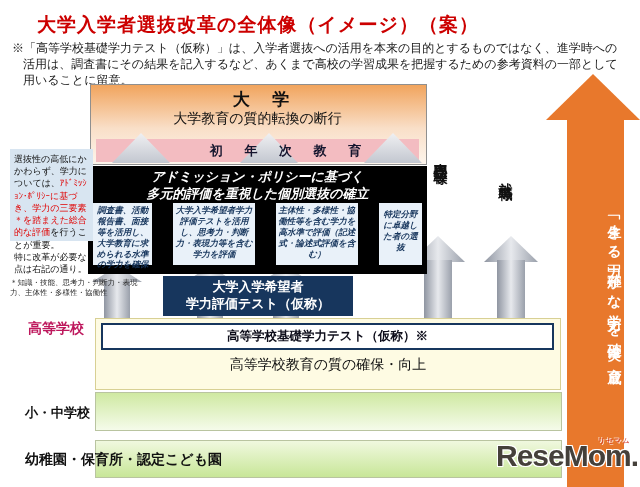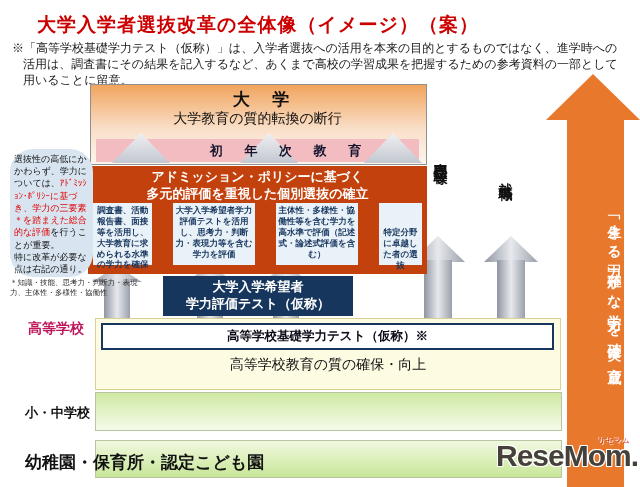--- a/index.html
+++ b/index.html
@@ -19,31 +19,31 @@
   .univ-sub{left:90px;top:110px;width:335px;text-align:center;font-size:14px;color:#111;
             font-family:"Liberation Serif",serif;z-index:4;}
   .pink-band{left:96px;top:139px;width:323px;height:23px;background:#f3bcc1;z-index:2;}
   .pink-tri{width:58px;height:30px;top:133px;z-index:3;
             background:linear-gradient(180deg,#f0f0f2 0%,#c3c7d0 100%);
             clip-path:polygon(50% 0,100% 100%,0 100%);}
   .pink-label{left:96px;top:142px;width:388px;text-align:center;font-size:13px;font-weight:bold;
               color:#15152e;letter-spacing:9px;z-index:4;}
 
   
-  .adm{left:88px;top:166px;width:339px;height:108px;background:#c2410c;z-index:2;}
+  .adm{left:88px;top:166px;width:339px;height:108px;background:#000000;z-index:2;font-style:italic;}
   .adm-h{width:100%;text-align:center;color:#fff;font-weight:bold;font-size:13px;line-height:16.5px;}
   .adm-h1{margin-top:3px;}
   .adm-row{position:absolute;left:5px;top:37px;width:329px;height:62px;display:flex;gap:21px;}
   .sel-box{background:#e9f1f9;color:#17365d;font-size:8.5px;line-height:1.28;font-weight:bold;
            padding:2px 2px;text-align:center;box-sizing:border-box;}
-  .b1{width:72px;} .b2{width:99px;text-align:center;} .b3{width:100px;} .b4{width:52px;padding-top:24px;}
+  .b1{width:72px;} .b2{width:99px;text-align:center;} .b3{width:100px;} .b4{width:52px;padding-top:6px;}
 
   
-  .side{left:10px;top:149px;width:83px;height:128px;background:#d8e5f1;z-index:2;
-        font-size:9px;line-height:1.36;padding:4px 4px;box-sizing:border-box;color:#111;border-radius:23px;}
+  .side{left:10px;top:149px;width:83px;height:92px;background:#d8e5f1;z-index:2;
+        font-size:9px;line-height:1.36;padding:4px 4px;box-sizing:border-box;color:#111;}
   .side .red{color:#e00000;}
   .footnote{left:10px;top:278px;width:134px;font-size:7.5px;line-height:1.3;color:#2a2a2a;z-index:2;}
 
   
   .gbody{background:linear-gradient(90deg,#8f95a1 0%,#e7e9ed 50%,#9aa0ab 100%);z-index:2;}
   .ghead{background:linear-gradient(90deg,#8f95a1 0%,#e7e9ed 50%,#9aa0ab 100%);
          clip-path:polygon(50% 0,100% 100%,0 100%);z-index:2;}
 
   
   .test-box{left:163px;top:276px;width:190px;height:40px;background:#17365d;z-index:3;
@@ -56,21 +56,21 @@
   .quality{left:95px;top:356px;width:466px;text-align:center;font-size:14px;color:#111;
            font-family:"Liberation Serif",serif;z-index:4;}
   .hs-label{left:28px;top:320px;font-size:14px;font-weight:bold;color:#be185d;z-index:3;}
 
   
   .band{left:95px;width:467px;border:1px solid #b9c4a0;box-sizing:border-box;z-index:1;
         background:linear-gradient(180deg,#cfe9a2 0%,#f5fbea 100%);}
   .band1{top:392px;height:39px;}
   .band2{top:440px;height:38px;background:linear-gradient(180deg,#f0f8df 0%,#c8e698 100%);}
   .elem-label{left:25px;top:404px;font-size:13px;font-weight:bold;color:#111;z-index:2;}
-  .kind-label{left:25px;top:451px;font-size:17px;font-weight:bold;color:#111;z-index:2;}
+  .kind-label{left:25px;top:451px;font-size:14px;font-weight:bold;color:#111;z-index:2;}
 
   
   .vtext{writing-mode:vertical-rl;text-orientation:mixed;}
   .voc{left:432px;top:152px;height:95px;font-size:14px;font-weight:bold;letter-spacing:2px;z-index:2;}
   .emp{left:497px;top:172px;height:70px;font-size:14px;font-weight:bold;letter-spacing:2px;z-index:2;}
 
   
   .oa-head{left:546px;top:74px;width:94px;height:46px;background:#e8782c;
            clip-path:polygon(50% 0,100% 100%,0 100%);z-index:2;}
   .oa-body{left:567px;top:118px;width:57px;height:369px;background:#e8782c;z-index:2;}

